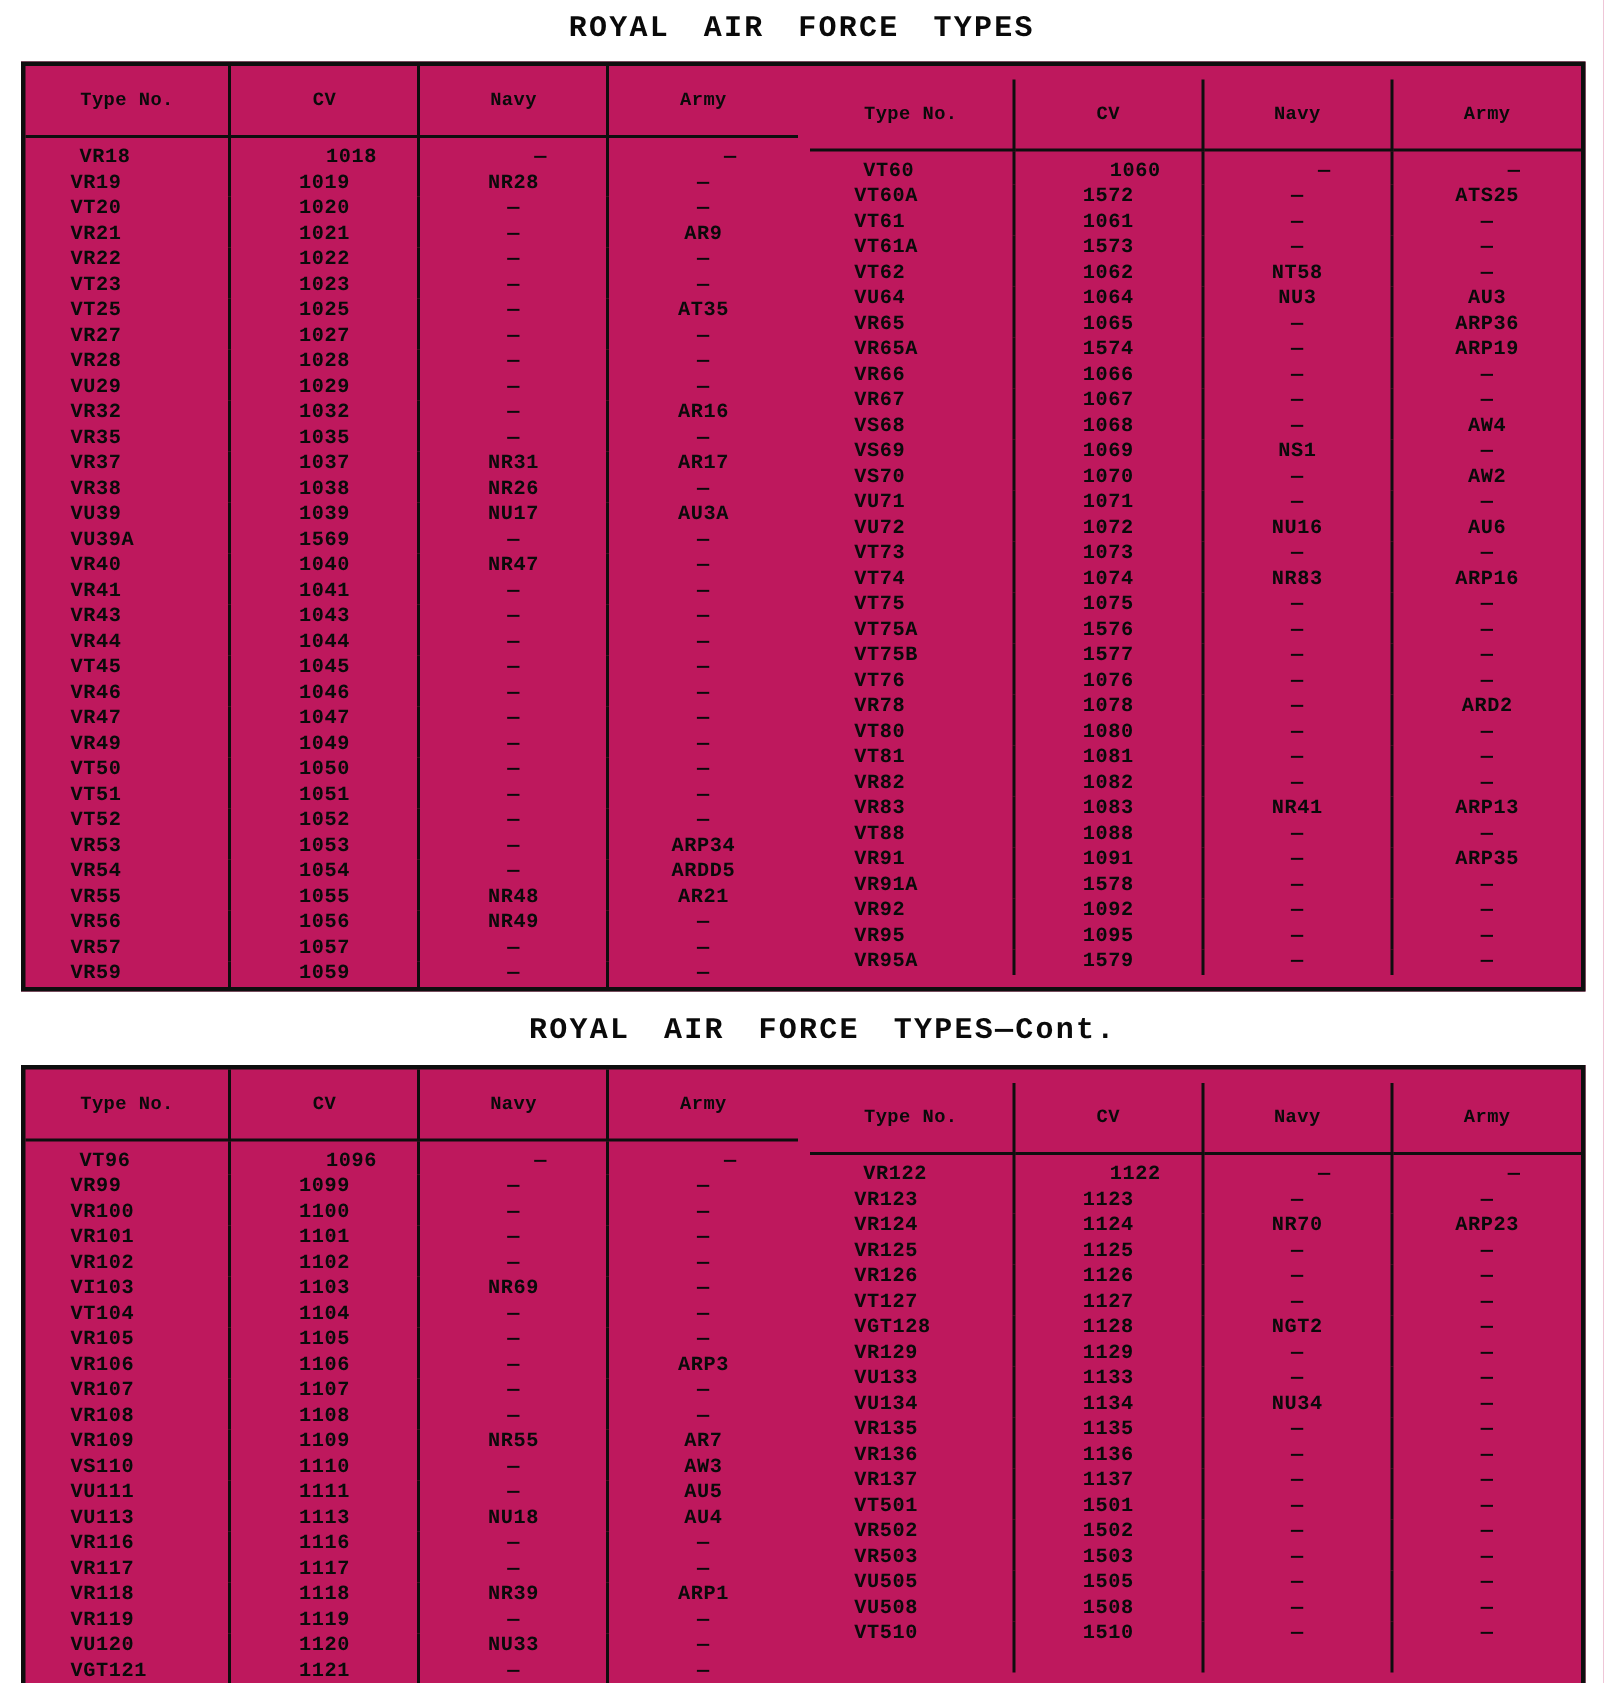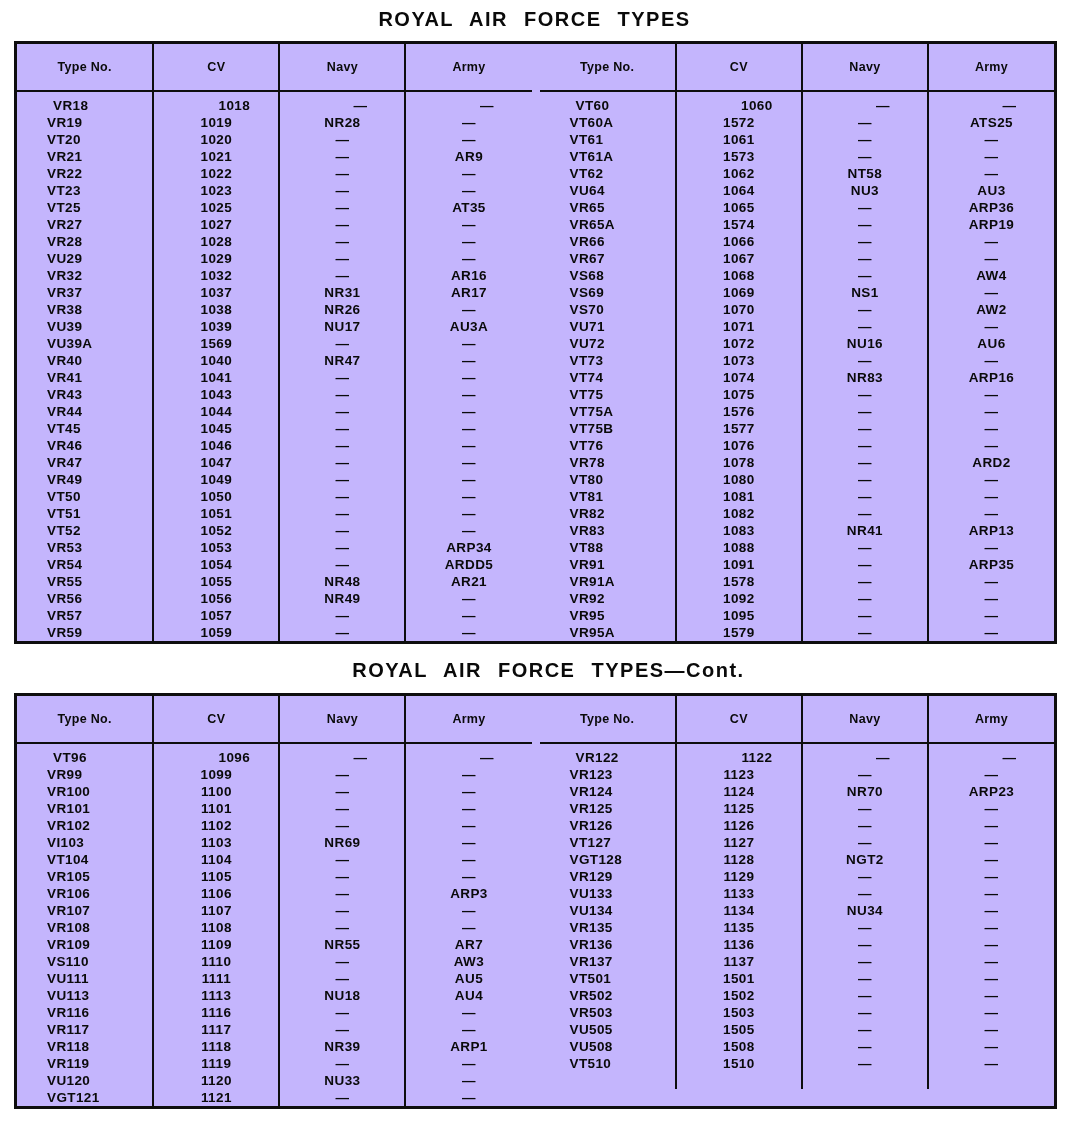--- a/index.html
+++ b/index.html
@@ -10,40 +10,41 @@
     height: 1122px;
     font-family: "Liberation Sans", sans-serif;
     color: #0a0a0a;
     overflow: hidden;
   }
   .page {
     width: 1069px;
     height: 954px;
     position: relative;
     box-sizing: border-box;
+    font-family: Liberation Mono, monospace;
   }
   .title {
     margin: 0;
     text-align: center;
     font-size: 20px;
     font-weight: bold;
     letter-spacing: 1.5px;
     word-spacing: 9px;
     color: #0a0a0a;
   }
   .title.first { padding-top: 8px; }
   .title.second { margin-top: 15px; margin-left: 28px; }
   .tbl-wrap {
     display: flex;
-    align-items: flex-start;
+    align-items: center;
     border: 3px solid #0e0e0e;
     margin-left: 14px;
     margin-right: 12px;
     box-sizing: border-box;
-    background: #c4b5fd;
+    background: #be185d;
   }
   .tbl-wrap.top    { margin-top: 10px; }
   .tbl-wrap.bottom { margin-top: 11px; }
   .half { flex: 1 1 0; min-width: 0; }
   .sep {
     width: 4px;
     border-left: 2px solid #0e0e0e;
     border-right: 2px solid #0e0e0e;
     flex: 0 0 auto;
   }
@@ -173,20 +174,26 @@
               <td>—</td>
               <td>—</td>
             </tr>
             <tr>
               <td class="c-type">VR32</td>
               <td>1032</td>
               <td>—</td>
               <td>AR16</td>
             </tr>
             <tr>
+              <td class="c-type">VR35</td>
+              <td>1035</td>
+              <td>—</td>
+              <td>—</td>
+            </tr>
+            <tr>
               <td class="c-type">VR37</td>
               <td>1037</td>
               <td>NR31</td>
               <td>AR17</td>
             </tr>
             <tr>
               <td class="c-type">VR38</td>
               <td>1038</td>
               <td>NR26</td>
               <td>—</td>

